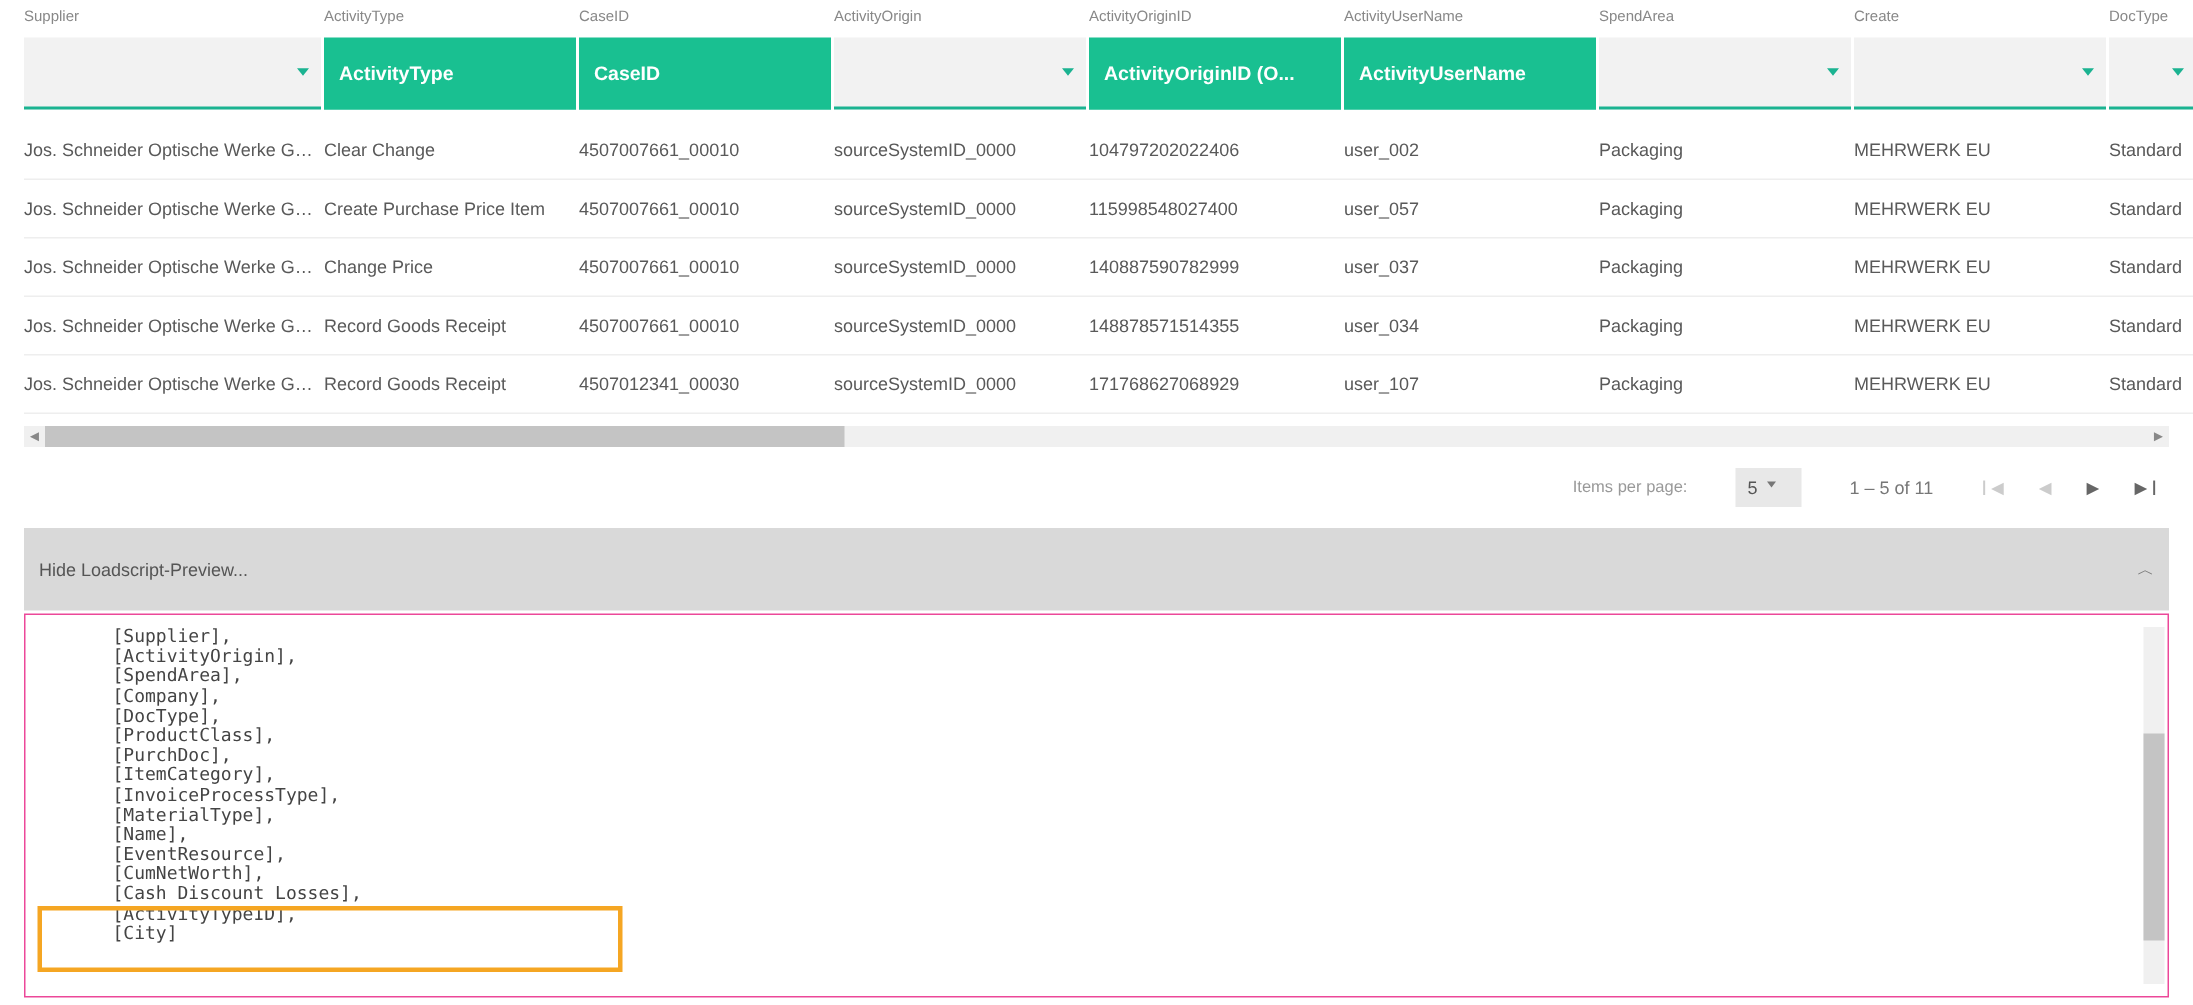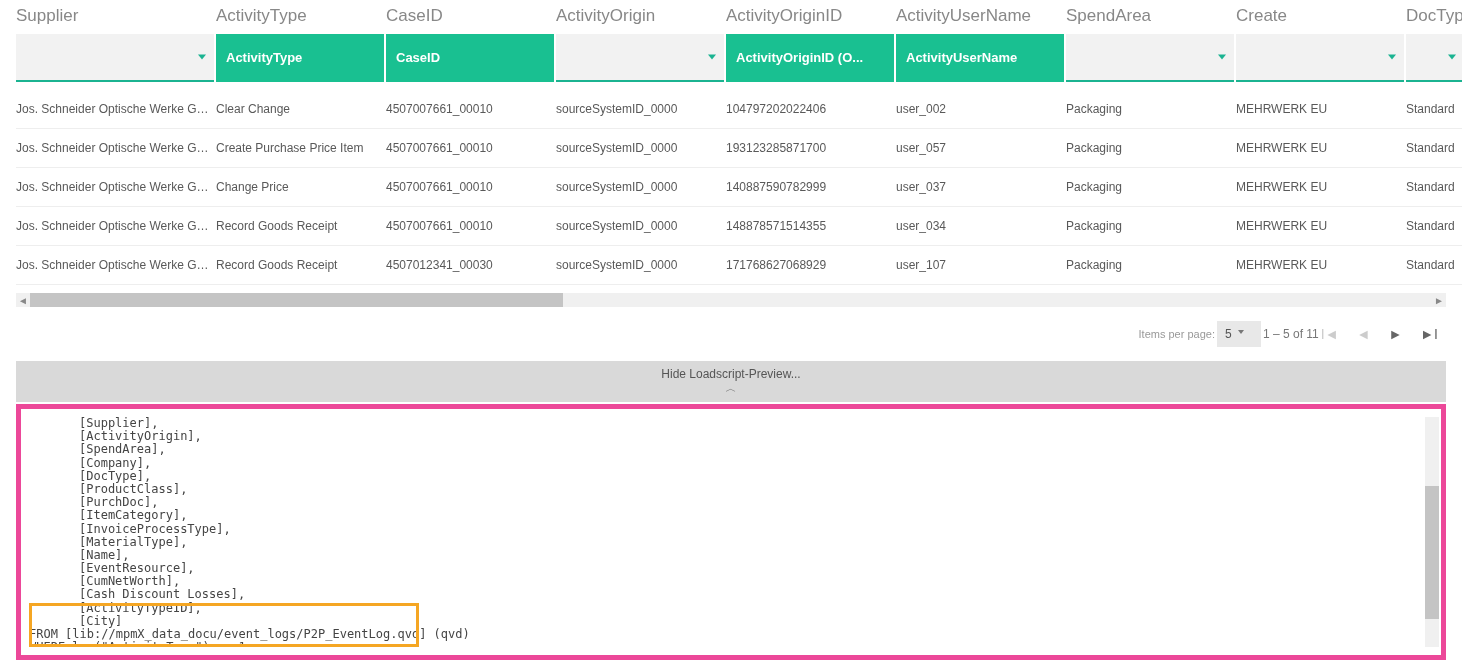--- a/index.html
+++ b/index.html
@@ -26,21 +26,21 @@
   col.c-caseid { width: 170px; }
   col.c-activityorigin { width: 170px; }
   col.c-activityoriginid { width: 170px; }
   col.c-activityusername { width: 170px; }
   col.c-spendarea { width: 170px; }
   col.c-company { width: 170px; }
   col.c-doctype { width: 60px; }
   thead tr.hdr th {
     text-align: left;
     font-weight: 400;
-    font-size: 17px;
+    font-size: 10px;
     color: #888;
     padding: 6px 4px 6px 0;
   }
   thead tr.filter th {
     padding: 0 2px 0 0;
     height: 52px;
   }
   .filter-box {
     position: relative;
     width: 100%;
@@ -104,21 +104,21 @@
     top: 0;
     height: 14px;
     width: 38%;
     background: #c4c4c4;
   }
 
   .pager {
     display: flex;
     justify-content: flex-end;
     align-items: center;
-    gap: 2px;
+    gap: 32px;
     padding: 14px 24px 10px 0;
     font-size: 12px;
     color: #777;
   }
   .pager .ipp-label { color: #999; font-size: 11px; }
   .pager .select {
     background: #e8e8e8;
     height: 26px;
     min-width: 44px;
     display: inline-flex;
@@ -135,28 +135,27 @@
   }
   .pager .nav span { cursor: pointer; }
   .pager .nav .disabled { color: #ccc; cursor: default; }
 
   .preview-bar {
     margin: 4px 16px 0 16px;
     background: #d9d9d9;
     display: flex;
     align-items: center;
     justify-content: space-between;
-    padding: 6px 10px;
+    padding: 20px 10px;
     font-size: 12px;
     color: #555;
-    flex-direction: column;
   }
   .preview-wrap {
     margin: 2px 16px 16px 16px;
-    border: 5px solid #ec4899;
+    border: 1px solid #ec4899;
     padding: 8px;
     height: 256px;
     overflow: hidden;
     position: relative;
   }
   .code-area {
     font-family: Consolas, monospace;
     font-size: 12px;
     line-height: 1.1;
     white-space: pre;
@@ -284,21 +283,21 @@
           <td>user_002</td>
           <td>Packaging</td>
           <td>MEHRWERK EU</td>
           <td>Standard</td>
         </tr>
         <tr>
           <td>Jos. Schneider Optische Werke GmbH</td>
           <td>Create Purchase Price Item</td>
           <td>4507007661_00010</td>
           <td>sourceSystemID_0000</td>
-          <td>193123285871700</td>
+          <td>115998548027400</td>
           <td>user_057</td>
           <td>Packaging</td>
           <td>MEHRWERK EU</td>
           <td>Standard</td>
         </tr>
         <tr>
           <td>Jos. Schneider Optische Werke GmbH</td>
           <td>Change Price</td>
           <td>4507007661_00010</td>
           <td>sourceSystemID_0000</td>
@@ -371,19 +370,18 @@
 [ProductClass],
 [PurchDoc],
 [ItemCategory],
 [InvoiceProcessType],
 [MaterialType],
 [Name],
 [EventResource],
 [CumNetWorth],
 [Cash Discount Losses],
 [ActivityTypeID],
-[City]</div><div style="white-space: pre;">FROM [lib://mpmX_data_docu/event_logs/P2P_EventLog.qvd] (qvd)
-WHERE len("ActivityType") &gt;= 1;</div></div>
+[City]</div></div>
   <div class="highlight-box" style="left:8px; top:194px; width:390px; height:44px;"></div>
   <div class="vscroll">
     <div class="vthumb"></div>
   </div>
 </div>
 
 </body></html>

